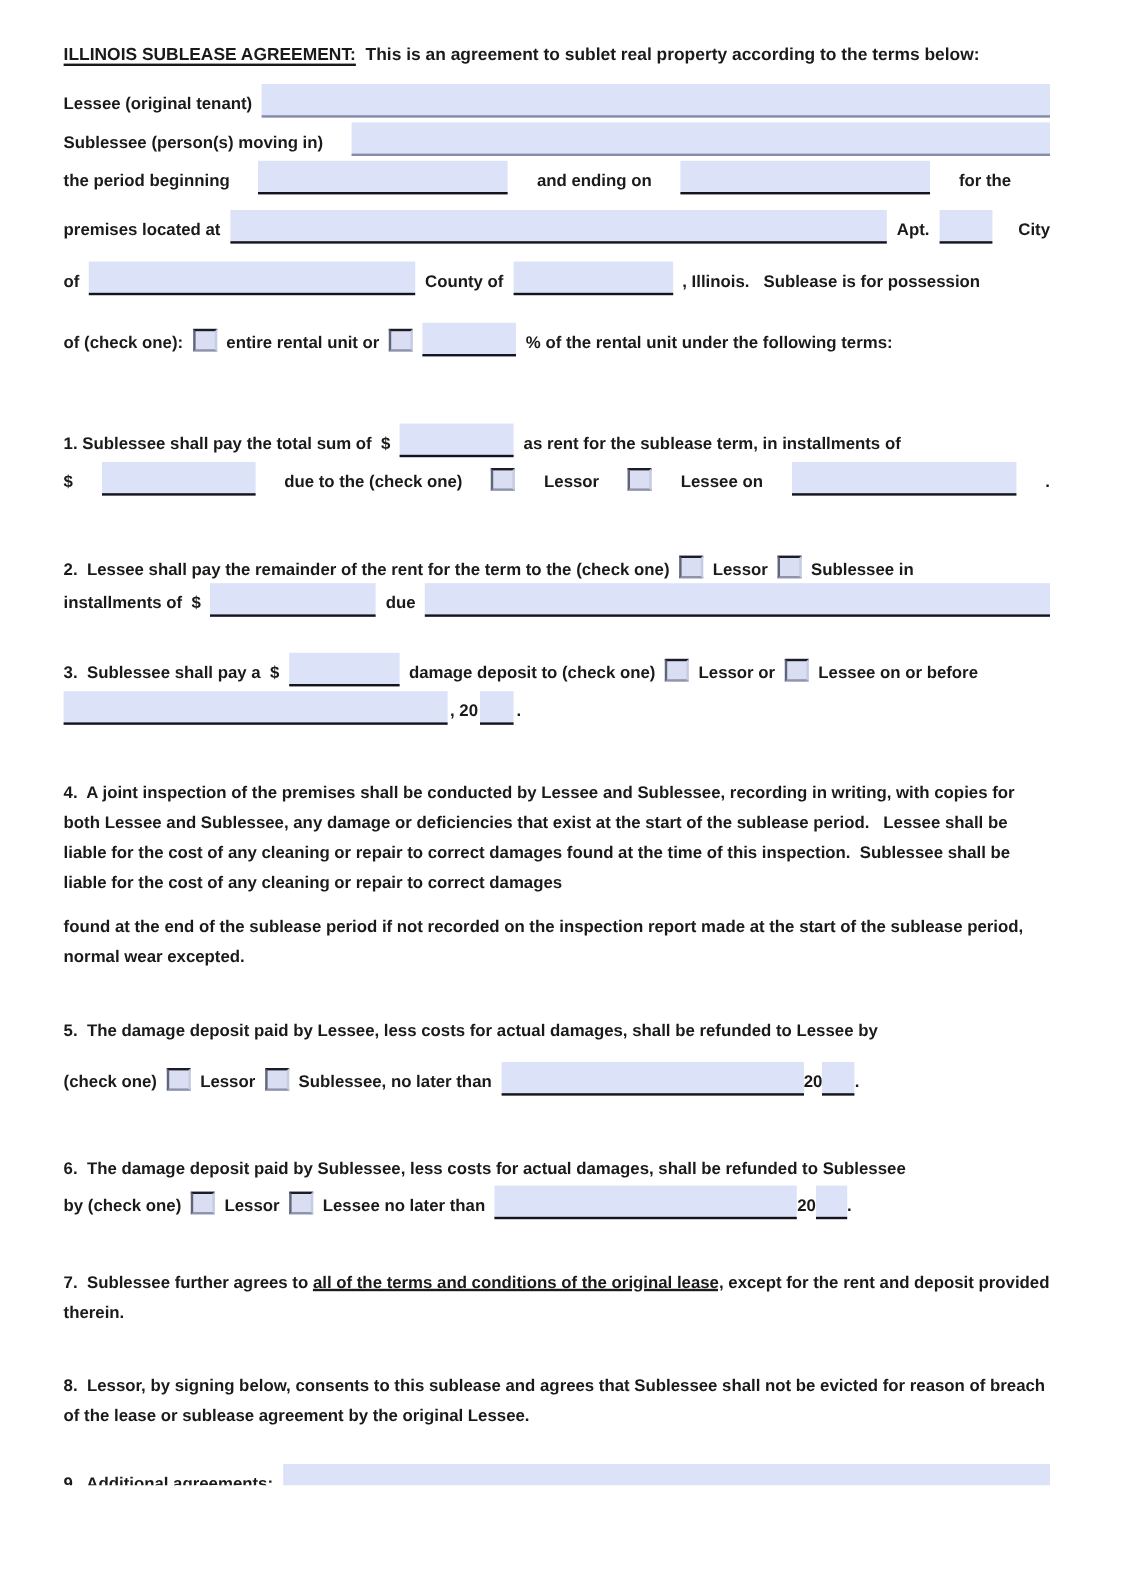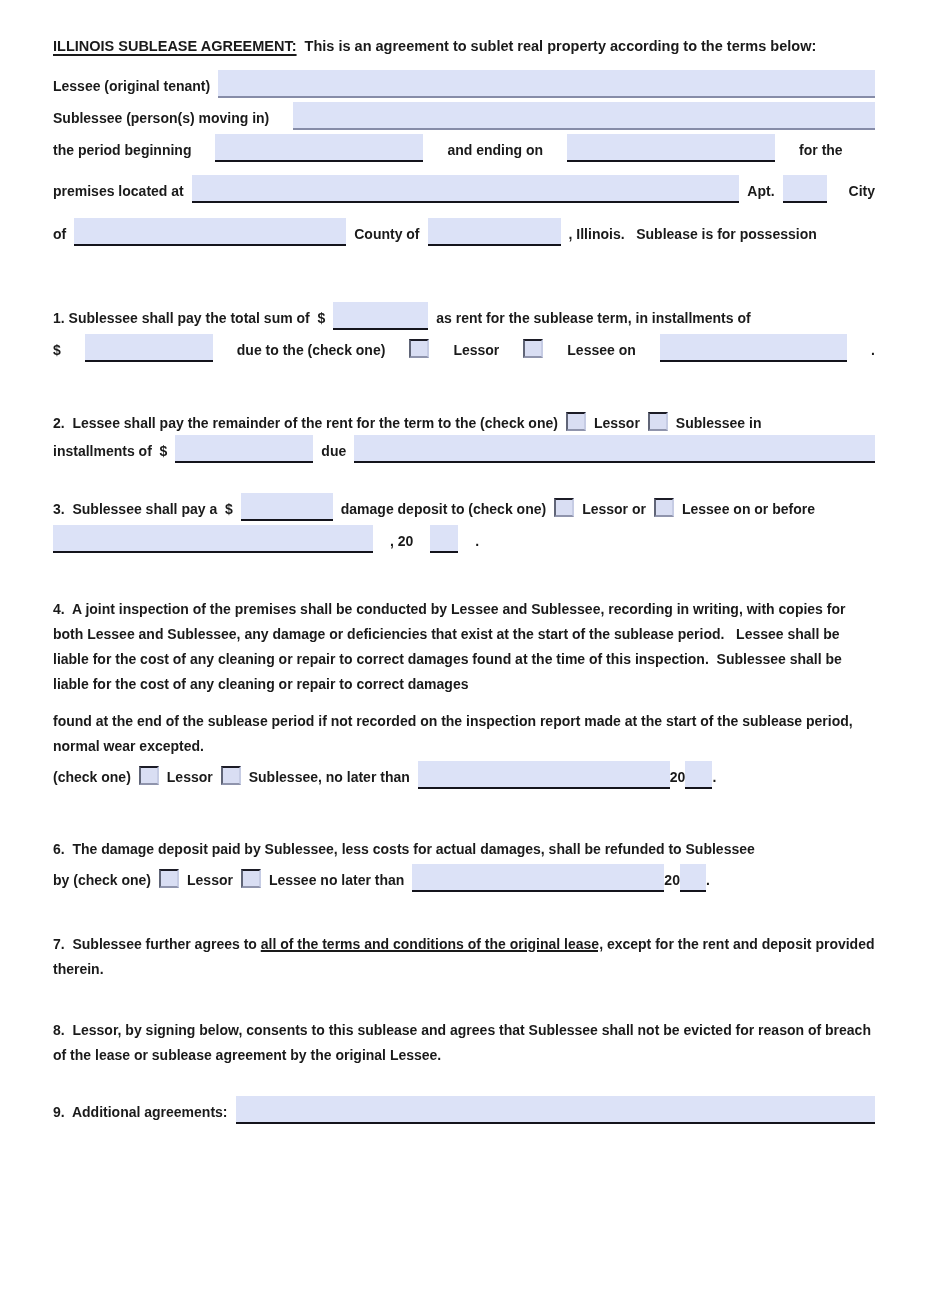--- a/index.html
+++ b/index.html
@@ -22,21 +22,21 @@
   .field{height:28px;background:var(--field-fill);border-bottom:2px solid var(--line);box-sizing:border-box;flex:0 0 auto;}
   .field.soft{border-bottom-color:var(--line-soft);}
   .grow{flex:1 1 auto;}
   .cb{width:20px;height:19px;box-sizing:border-box;background:var(--cb-fill);
       border-style:solid;border-width:2px;
       border-top-color:#1c1c26;border-left-color:#606577;
       border-right-color:#c6cce4;border-bottom-color:#8f94ac;
       margin-bottom:4px;flex:0 0 auto;}
   
   .mt4{margin-top:4px;gap:24px;} .mt0{margin-top:0;} .mt2{margin-top:2px;}
-  .mt10{margin-top:2px;} .mt11{margin-top:11px;} .mt12{margin-top:12px;}
+  .mt10{margin-top:14px;} .mt11{margin-top:11px;} .mt12{margin-top:12px;}
   .mt13{margin-top:13px;} .mt15{margin-top:15px;} .mt23{margin-top:23px;}
   .mt28{margin-top:28px;} .mt30{margin-top:30px;} .mt36{margin-top:36px;}
   .mt40{margin-top:40px;} .mt44{margin-top:44px;} .mt48{margin-top:48px;}
   .mt50{margin-top:50px;} .mt56{margin-top:56px;}
   .ml14{margin-left:14px;}
   .title-wrap{width:810px;}
 </style>
 </head>
 <body>
 
@@ -72,20 +72,28 @@
   </div>
 
   <div class="row mt15">
     <span class="lbl">of</span>
     <span class="field" style="width:272px"></span>
     <span class="lbl">County of</span>
     <span class="field" style="width:133px"></span>
     <span class="lbl">, Illinois.   Sublease is for possession</span>
   </div>
 
+  <div class="row mt23">
+    <span class="lbl">of (check one):</span>
+    <span class="cb"></span>
+    <span class="lbl">entire rental unit or</span>
+    <span class="cb"></span>
+    <span class="field" style="width:78px"></span>
+    <span class="lbl">% of the rental unit under the following terms:</span>
+  </div>
 
   <div class="row mt56">
     <span class="lbl">1. Sublessee shall pay the total sum of  $</span>
     <span class="field" style="width:95px"></span>
     <span class="lbl">as rent for the sublease term, in installments of</span>
   </div>
   <div class="row mt4">
     <span class="lbl">$</span>
     <span class="field" style="width:128px"></span>
     <span class="lbl">due to the (check one)</span>
@@ -113,30 +121,31 @@
 
   <div class="row mt30">
     <span class="lbl">3.  Sublessee shall pay a  $</span>
     <span class="field" style="width:92px"></span>
     <span class="lbl">damage deposit to (check one)</span>
     <span class="cb"></span>
     <span class="lbl">Lessor or</span>
     <span class="cb"></span>
     <span class="lbl">Lessee on or before</span>
   </div>
-  <div class="row mt4" style="gap:17px">
+  <div class="row mt4" style="gap:2px">
     <span class="field" style="width:320px"></span>
     <span class="lbl">, 20</span>
     <span class="field" style="width:28px"></span>
     <span class="lbl">.</span>
   </div>
 
   <p class="para mt44">4.  A joint inspection of the premises shall be conducted by Lessee and Sublessee, recording in writing, with copies for both Lessee and Sublessee, any damage or deficiencies that exist at the start of the sublease period.   Lessee shall be liable for the cost of any cleaning or repair to correct damages found at the time of this inspection.  Sublessee shall be liable for the cost of any cleaning or repair to correct damages</p>
   <p class="para mt12">found at the end of the sublease period if not recorded on the inspection report made at the start of the sublease period, normal wear excepted.</p>
 
+  <p class="para mt36">5.  The damage deposit paid by Lessee, less costs for actual damages, shall be refunded to Lessee by</p>
   <div class="row mt10">
     <span class="lbl">(check one)</span>
     <span class="cb"></span>
     <span class="lbl">Lessor</span>
     <span class="cb"></span>
     <span class="lbl">Sublessee, no later than</span>
     <span class="tg">
       <span class="field" style="width:252px"></span>
       <span class="lbl">20</span>
       <span class="field" style="width:27px"></span>

